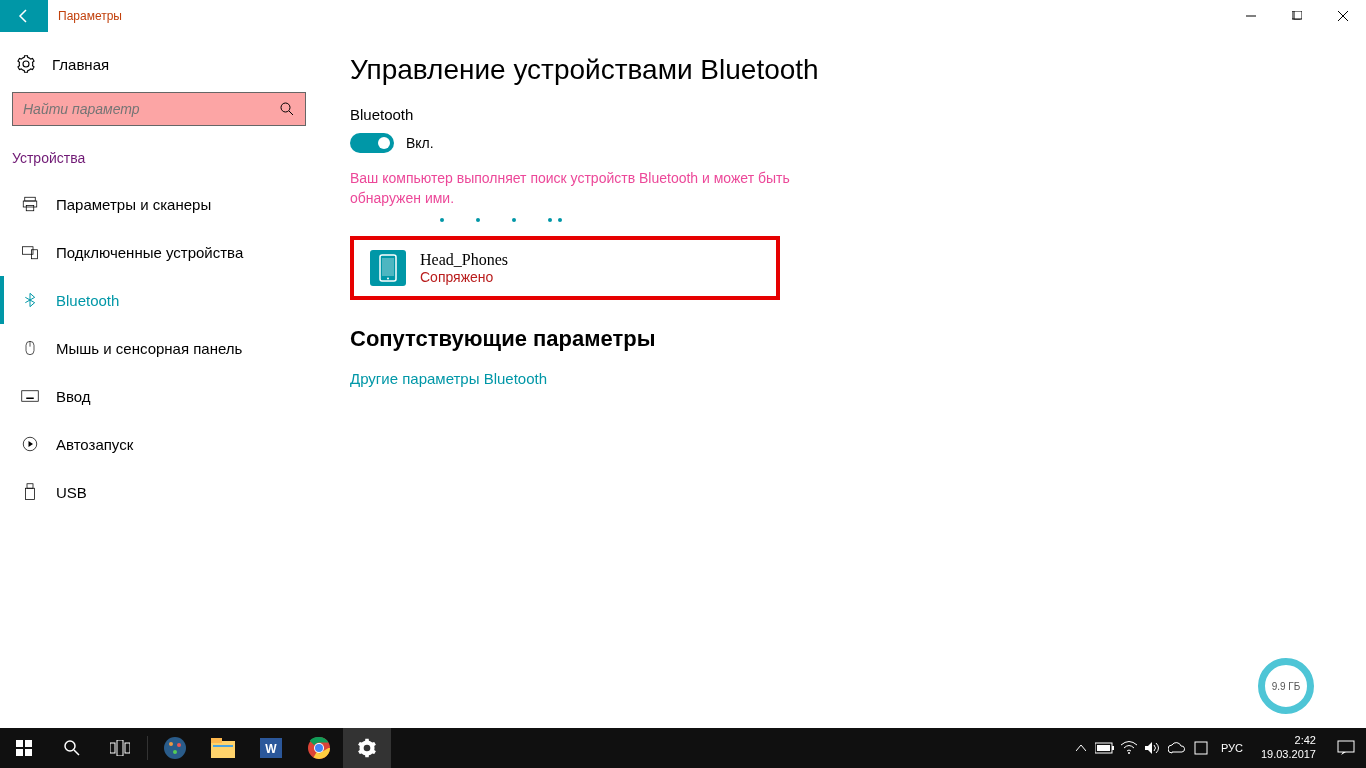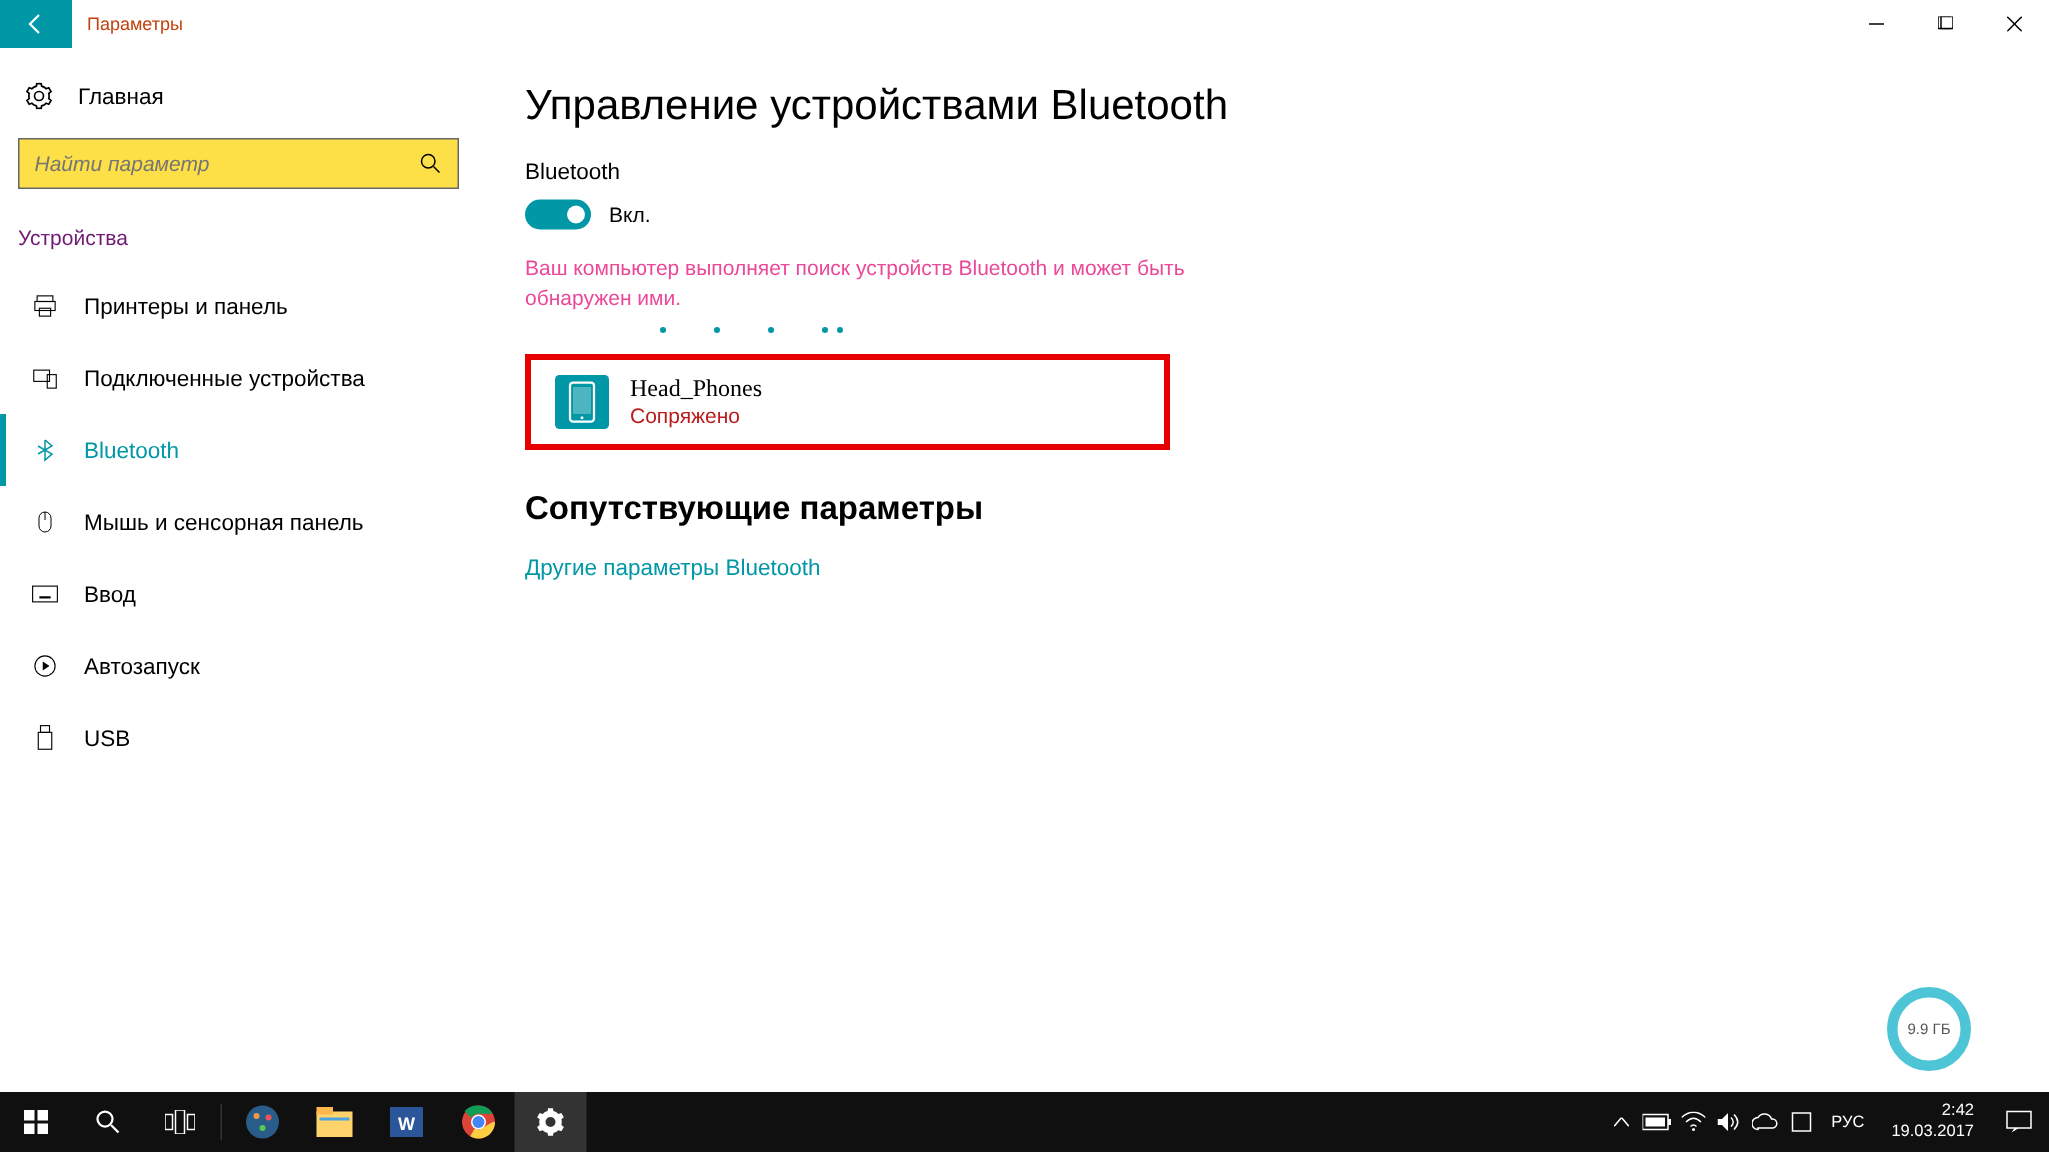--- a/index.html
+++ b/index.html
@@ -15,21 +15,21 @@
 .wc-btn { width: 46px; height: 32px; display: flex; align-items: center; justify-content: center; font-size: 12px; color: #000; cursor: pointer; }
 .wc-btn svg { width: 10px; height: 10px; }
 
 
 .body { display: flex; height: calc(100% - 32px); }
 .sidebar { width: 320px; padding: 14px 0 0 0; }
 .home-row { display: flex; align-items: center; padding: 8px 16px; cursor: pointer; font-size: 15px; }
 .home-row .icon { width: 20px; height: 20px; margin-right: 16px; display: flex; align-items: center; justify-content: center; }
 
 .search-wrap { padding: 10px 14px 18px 12px; }
-.search-box { width: 294px; height: 34px; border: 1px solid #666; display: flex; align-items: center; padding: 0 10px; background: #fde047; }
+.search-box { width: 294px; height: 34px; border: 1px solid #666; display: flex; align-items: center; padding: 0 10px; background: #fca5a5; }
 .search-box input { border: none; outline: none; flex: 1; font-size: 14px; font-style: italic; color: #555; background: transparent; }
 .search-box .search-icon { width: 16px; height: 16px; }
 
 .group-label { padding: 6px 14px 14px 12px; font-size: 14px; color: #701a75; }
 
 .nav-item { display: flex; align-items: center; height: 48px; padding: 0 14px 0 16px; cursor: pointer; font-size: 15px; color: #000; border-left: 4px solid transparent; }
 .nav-item .icon { width: 20px; height: 20px; margin-right: 16px; display: flex; align-items: center; justify-content: center; color: #000; }
 .nav-item.active { color: #0097a7; border-left: 4px solid #0097a7; }
 .nav-item.active .icon { color: #0097a7; }
 
@@ -132,21 +132,21 @@
       <div class="group-label">Устройства</div>
 
       <div class="nav-item">
         <span class="icon">
           <svg width="18" height="18" viewBox="0 0 24 24">
               <rect x="5" y="3" width="14" height="5" stroke="#000" fill="none"></rect>
               <rect x="3" y="8" width="18" height="8" stroke="#000" fill="none"></rect>
               <rect x="7" y="14" width="10" height="7" stroke="#000" fill="none"></rect>
             </svg>
         </span>
-        <span>Принтеры и панель</span>
+        <span>Параметры и сканеры</span>
       </div>
 
       <div class="nav-item">
         <span class="icon">
           <svg width="18" height="18" viewBox="0 0 24 24">
               <rect x="2" y="5" width="14" height="10" stroke="#000" fill="none"></rect>
               <rect x="14" y="9" width="8" height="12" stroke="#000" fill="none"></rect>
             </svg>
         </span>
         <span>Подключенные устройства</span>

